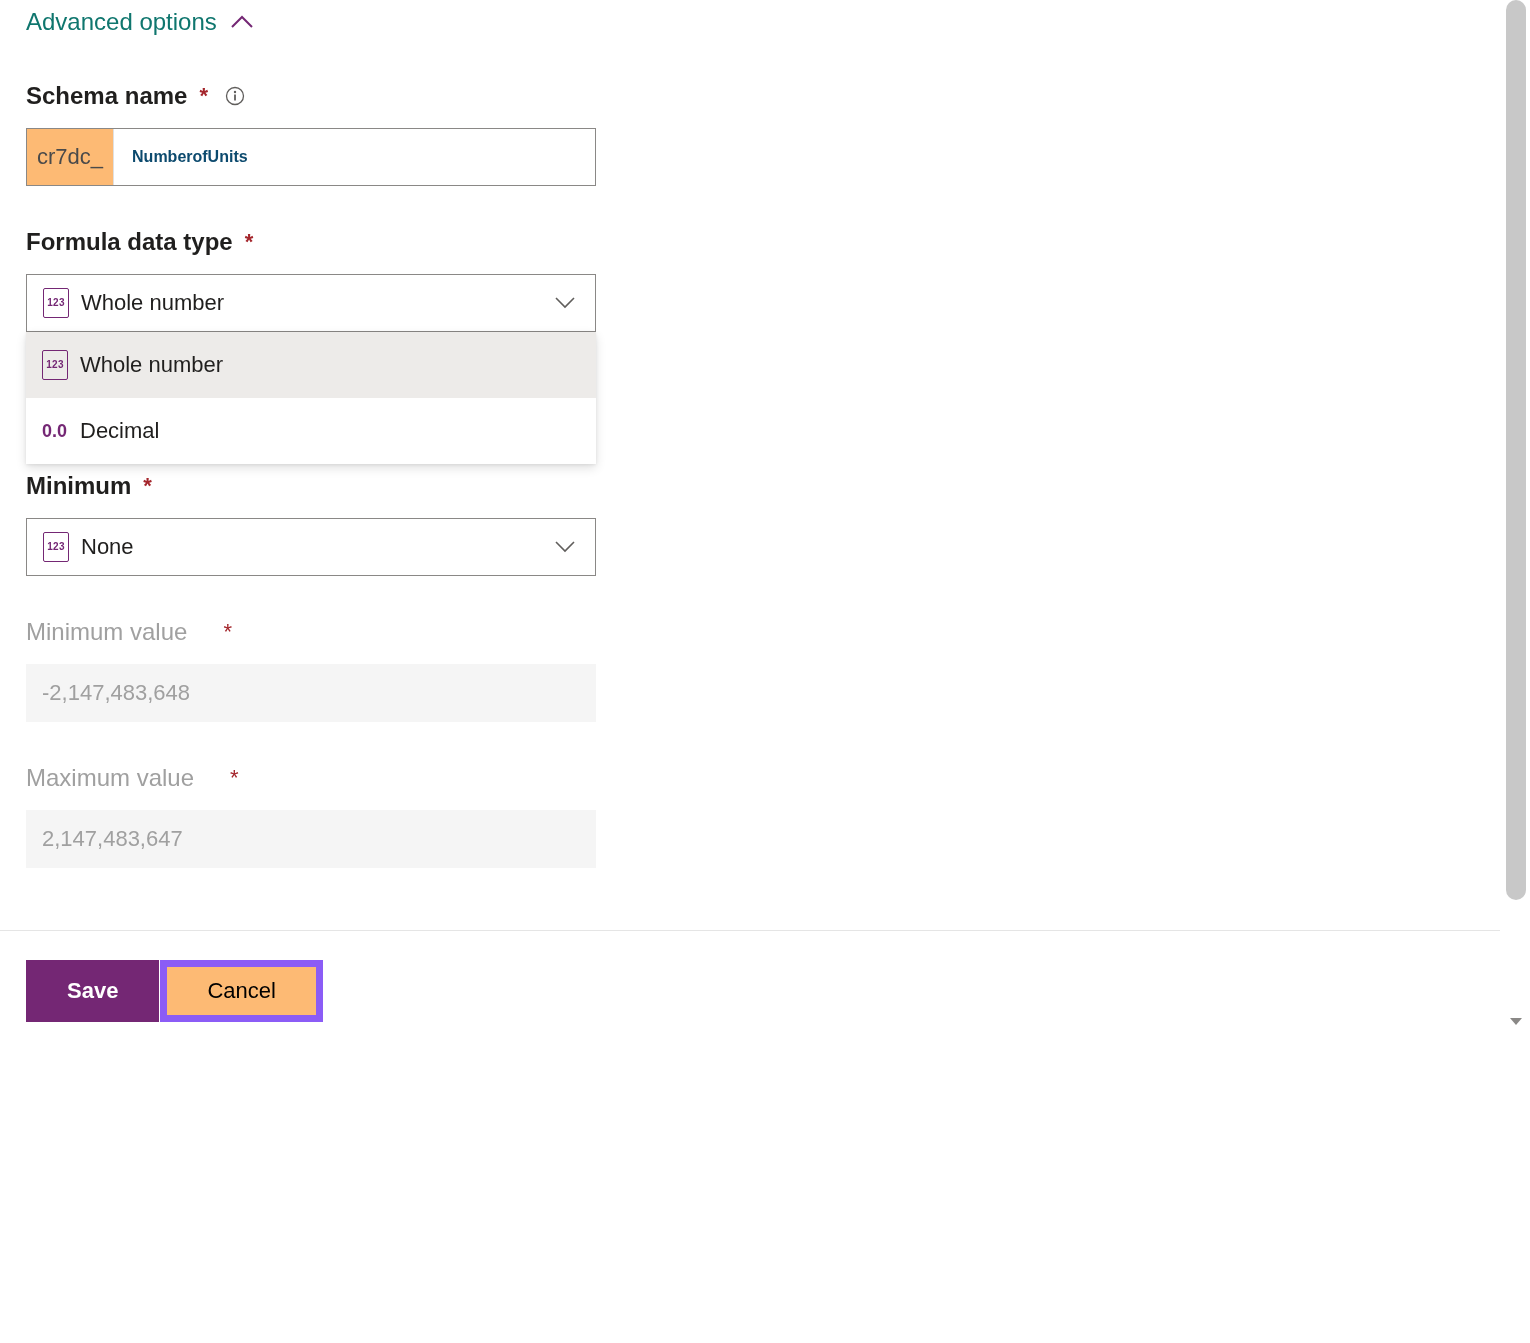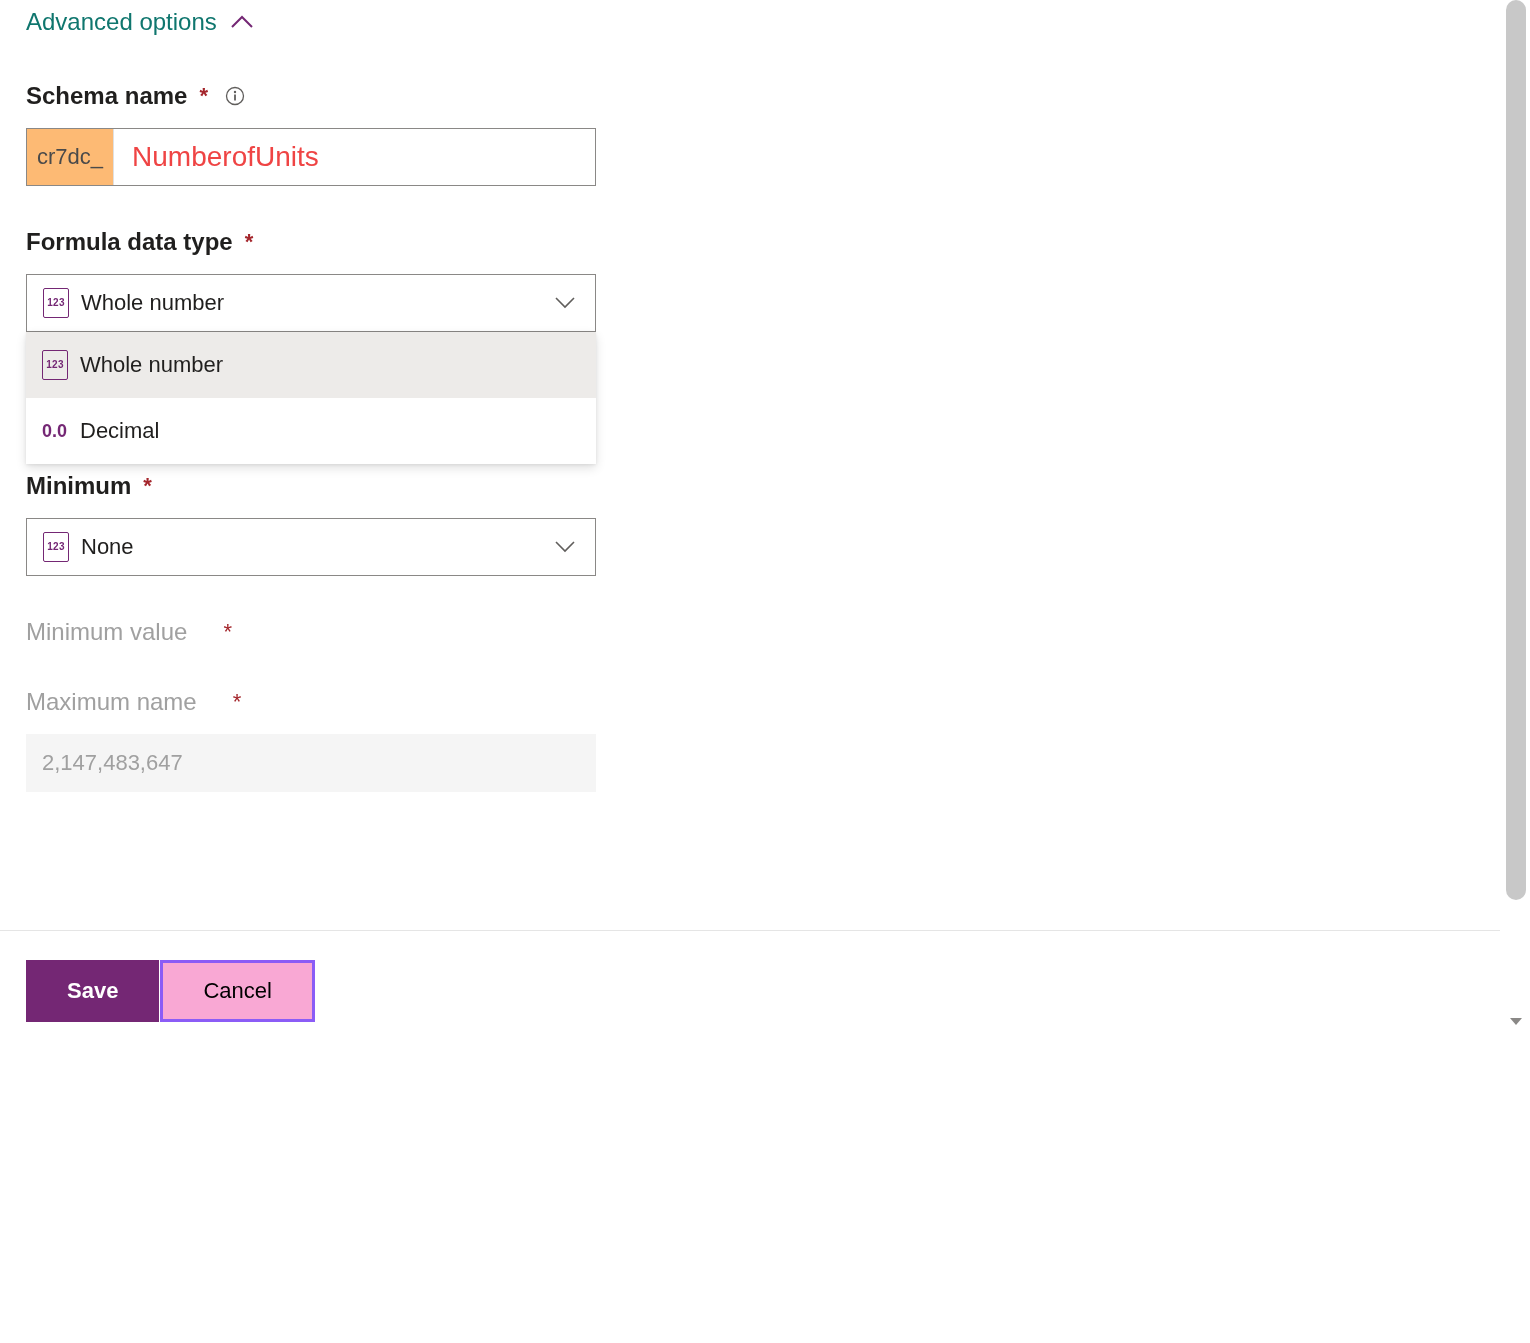--- a/index.html
+++ b/index.html
@@ -76,24 +76,25 @@
     padding: 0 10px;
     display:flex;
     align-items:center;
     font-size: 22px;
     border-right: 1px solid #e0e0e0;
   }
   .schema-input {
     flex: 1;
     border: none;
     outline: none;
-    font-size: 28px;
+    font-size: 16px;
     padding: 0 18px;
     font-family: inherit;
-    color:#ef4444;
+    color:#0c4a6e;
+    font-weight:bold;
   }
 
   .select-box {
     width: 570px;
     height: 58px;
     border: 1px solid #8a8886;
     background:#fff;
     display:flex;
     align-items:center;
     padding: 0 16px;
@@ -190,22 +191,22 @@
     position:absolute;
     left:26px;
     top: 960px;
     display:flex;
     gap: 1px;
   }
   .btn {
     height: 62px;
     font-size: 22px;
     font-family:inherit;
-    border:3px solid #8b5cf6;
-    background:#f9a8d4;
+    border:7px solid #8b5cf6;
+    background:#fdba74;
     padding: 0 40px;
     cursor:pointer;
   }
   .btn-primary {
     background:#742774;
     color:#fff;
     border:1px solid #742774;
     font-weight:600;
   }
 
@@ -321,25 +322,28 @@
             </svg>
         </span>
       </div>
     </div>
 
     <div class="field">
       <div class="field-label disabled">
         <span>Minimum value</span>
         <span class="req">*</span>
       </div>
+      <div class="disabled-input">
+        <span>-2,147,483,648</span>
+      </div>
     </div>
 
     <div class="field">
       <div class="field-label disabled">
-        <span>Maximum name</span>
+        <span>Maximum value</span>
         <span class="req">*</span>
       </div>
       <div class="disabled-input">
         <span>2,147,483,647</span>
       </div>
     </div>
 
   </div>
 
   <div class="divider"></div>

